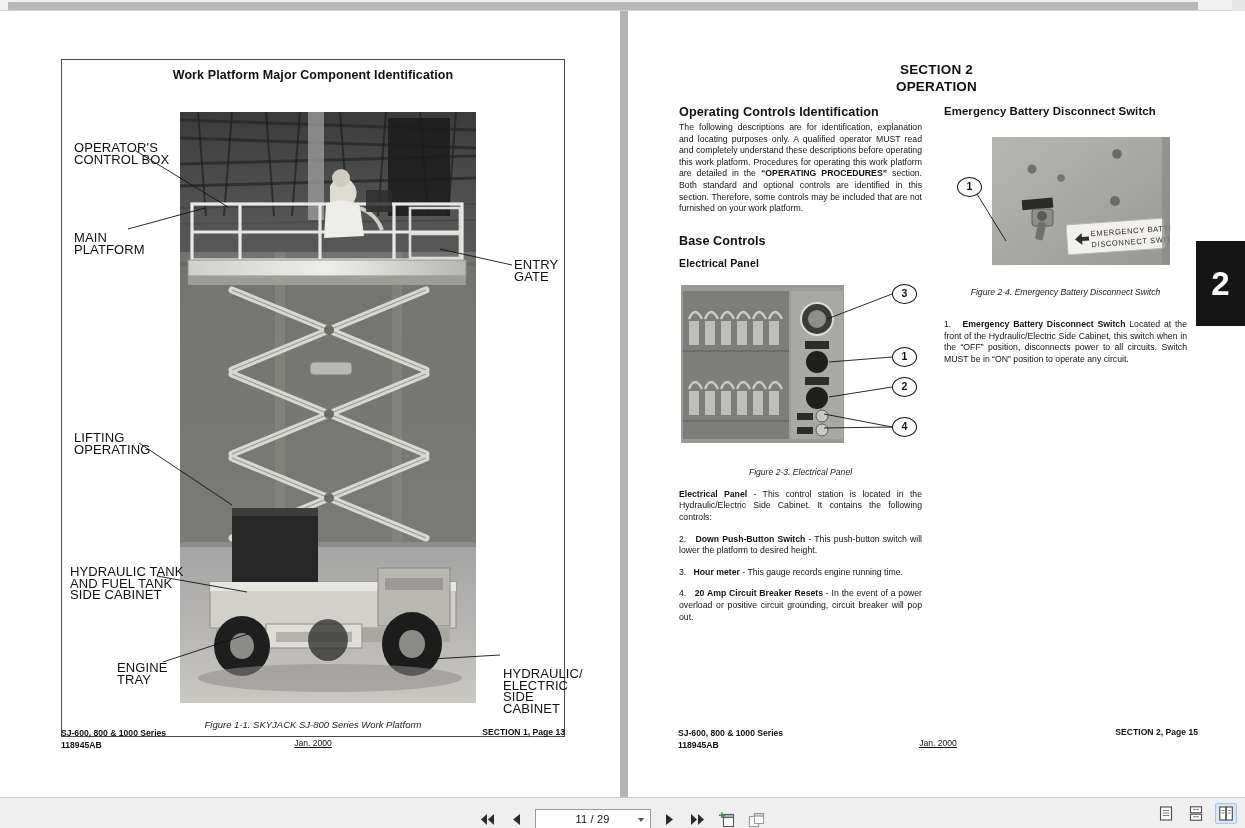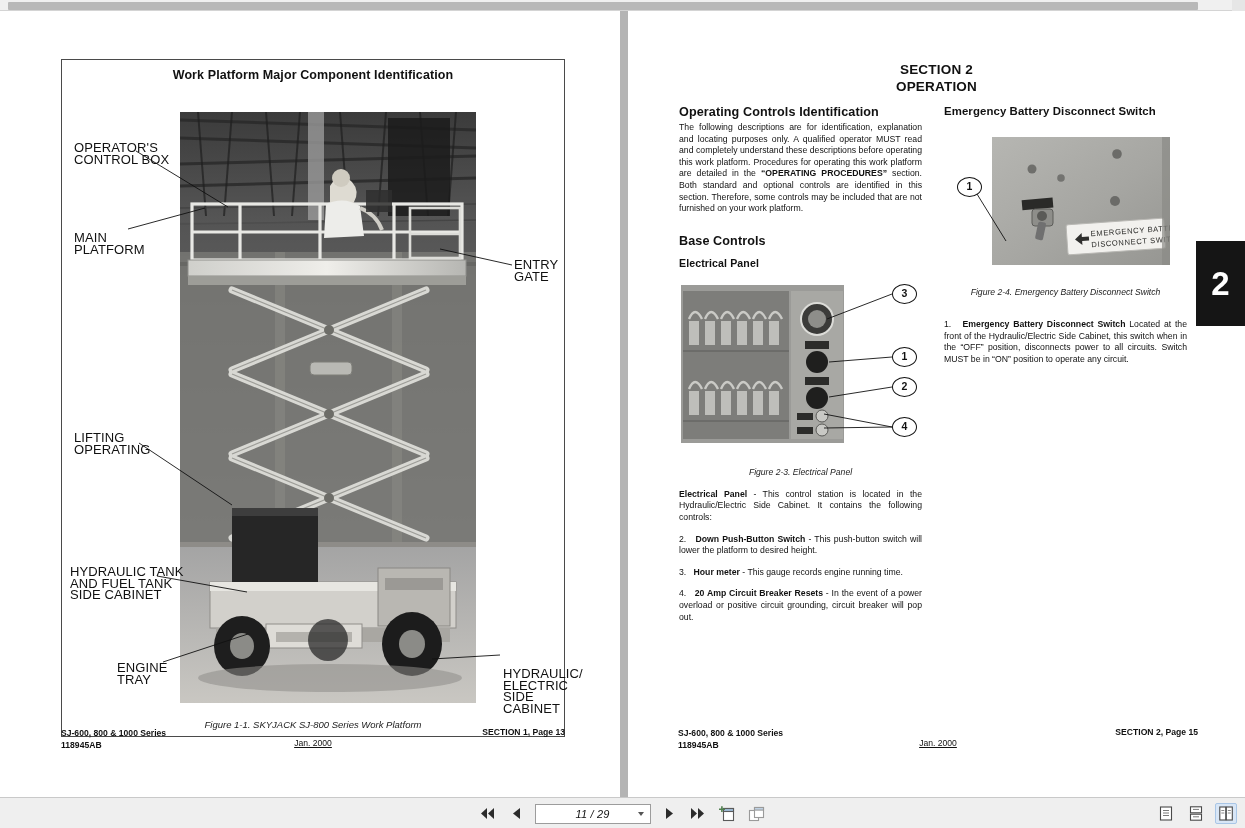--- a/index.html
+++ b/index.html
@@ -161,21 +161,21 @@
 
   
   #toolbar {
     position: absolute; left: 0; top: 797px; width: 1245px; height: 31px;
     background: #efefef;
     border-top: 1px solid #c9c9c9;
   }
   .tb-center {
     position: absolute; left: 50%; transform: translateX(-50%);
     top: 0; height: 31px;
-    display: flex; align-items: center; gap: 9px; font-style: italic;
+    display: flex; align-items: flex-end; gap: 9px;
   }
   .tb-right {
     position: absolute; right: 8px; top: 0; height: 31px;
     display: flex; align-items: center; gap: 8px;
   }
   .tb-btn {
     width: 19px; height: 19px;
     display: flex; align-items: center; justify-content: center;
     color: #2b2b2b;
     background: transparent; border: none; cursor: pointer;

